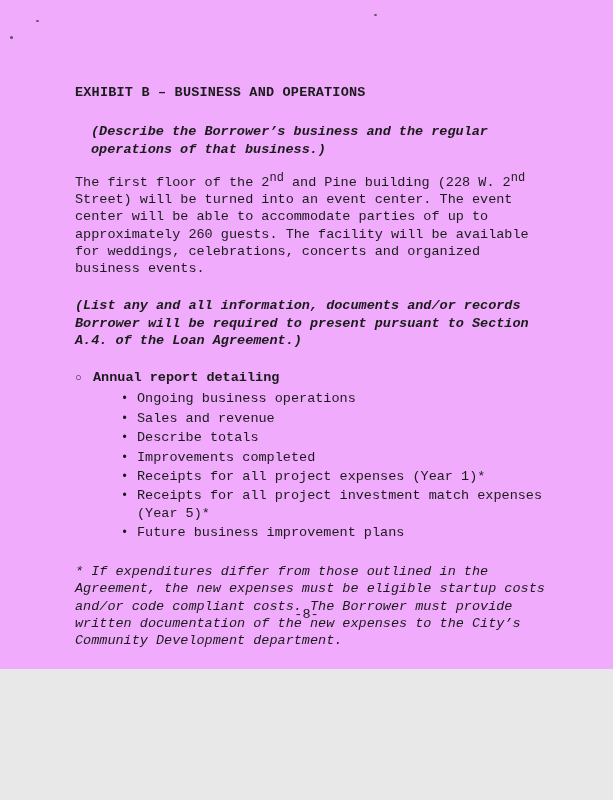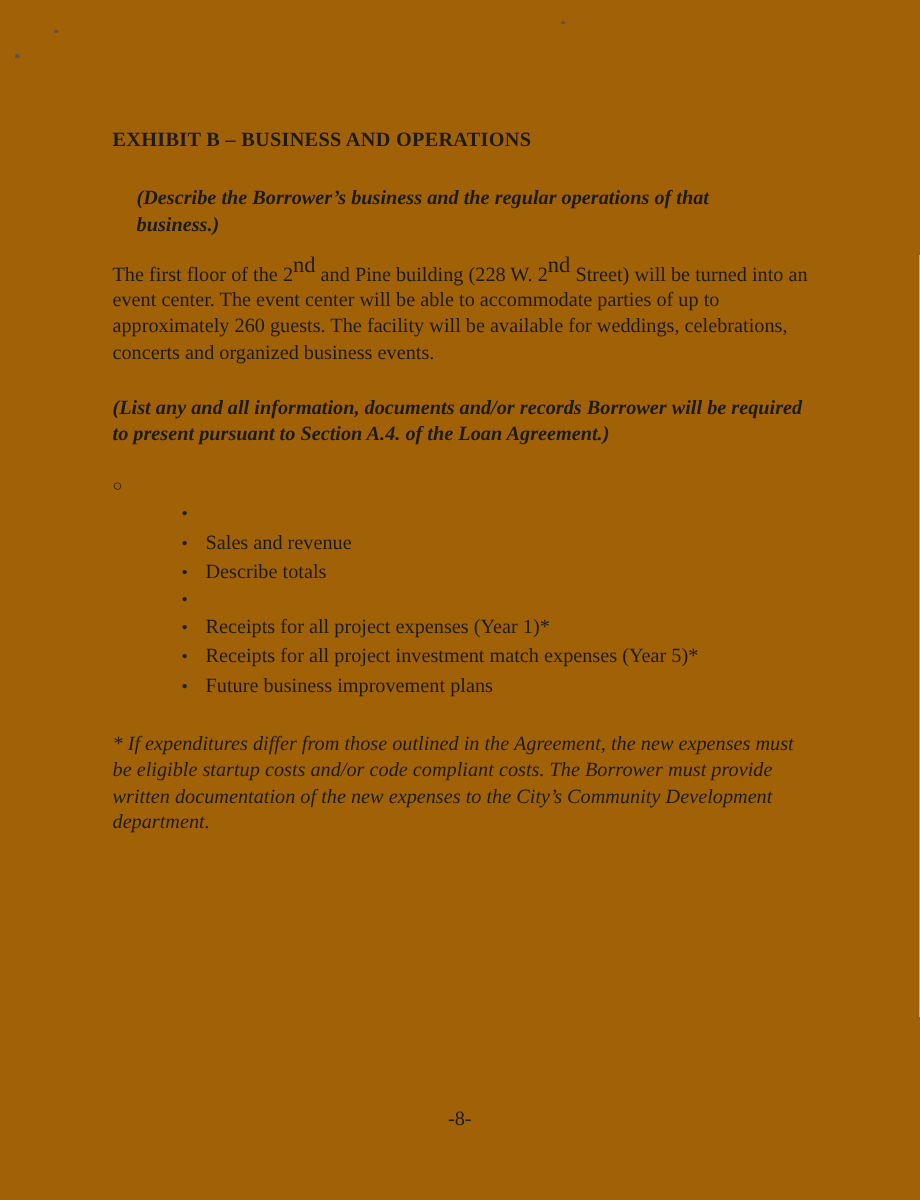--- a/index.html
+++ b/index.html
@@ -3,25 +3,25 @@
 <meta charset="utf-8">
 <style>
   html, body {
     margin: 0;
     padding: 0;
     background: #e8e8e8;
   }
   .page {
     position: relative;
     width: 613px;
-    height: 800px;
+    height: 669px;
     margin: 0 auto;
-    background: #a16207;
+    background: #f0abfc;
     color: #1b1b1b;
-    font-family: Liberation Serif, serif;
+    font-family: Liberation Mono, monospace;
     font-size: 13.5px;
     line-height: 1.28;
     overflow: hidden;
   }
   .artifact {
     position: absolute;
     background: #555;
     border-radius: 50%;
   }
   .content {
@@ -37,21 +37,21 @@
   }
   .prompt {
     font-weight: bold;
     font-style: italic;
     margin: 16px;
   }
   .body-para {
     margin: 0 0 20px 0;
   }
   .body-para sup {
-    font-size: 15px;
+    font-size: 12px;
     line-height: 0;
     text-align: right;
   }
   .prompt-block {
     margin: 0 0 20px 0;
   }
   .report-list {
     margin: 0 0 22px 0;
   }
   .list-heading-row {
@@ -108,35 +108,38 @@
     <p class="doc-title">EXHIBIT B – BUSINESS AND OPERATIONS</p>
 
     <p class="prompt">(Describe the Borrower’s business and the regular operations of that business.)</p>
     <p class="body-para"><span>The first floor of the 2</span><sup>nd</sup><span> and Pine building (228 W. 2</span><sup>nd</sup><span> Street) will be turned into an event center. The event center will be able to accommodate parties of up to approximately 260 guests.  The facility will be available for weddings, celebrations, concerts and organized business events.</span></p>
 
     <p class="prompt prompt-block">(List any and all information, documents and/or records Borrower will be required to present pursuant to Section A.4. of the Loan Agreement.)</p>
 
     <div class="report-list">
       <div class="list-heading-row">
         <span class="hollow-bullet">○</span>
+        <span class="list-heading">Annual report detailing</span>
       </div>
       <ul class="sub-items">
         <li>
             <span class="dot-bullet">•</span>
+            <span>Ongoing business operations</span>
           </li>
         <li>
             <span class="dot-bullet">•</span>
             <span>Sales and revenue</span>
           </li>
         <li>
             <span class="dot-bullet">•</span>
             <span>Describe totals</span>
           </li>
         <li>
             <span class="dot-bullet">•</span>
+            <span>Improvements completed</span>
           </li>
         <li>
             <span class="dot-bullet">•</span>
             <span>Receipts for all project expenses (Year 1)*</span>
           </li>
         <li>
             <span class="dot-bullet">•</span>
             <span>Receipts for all project investment match expenses (Year 5)*</span>
           </li>
         <li>

